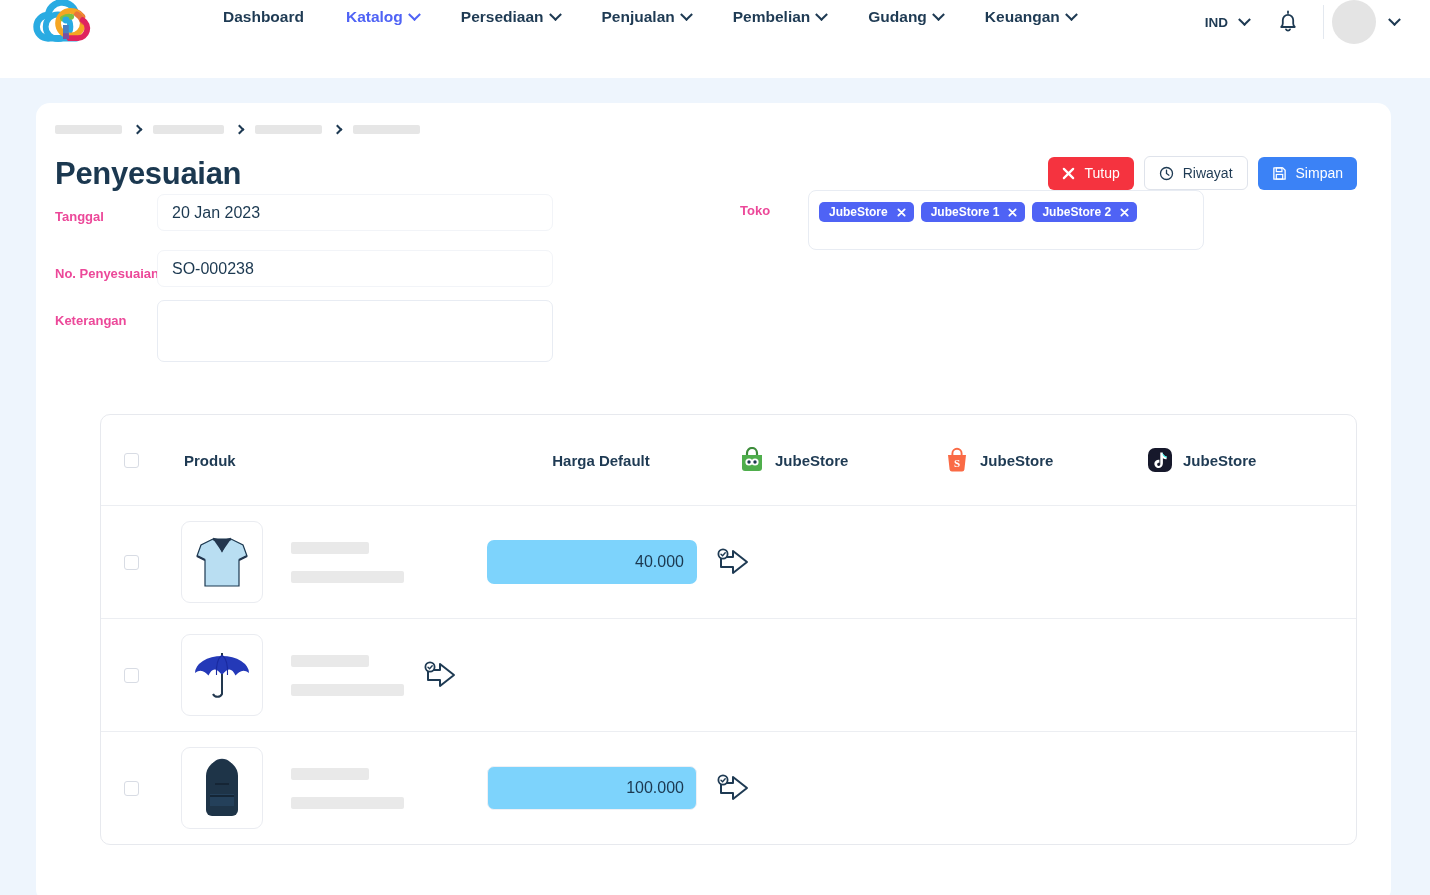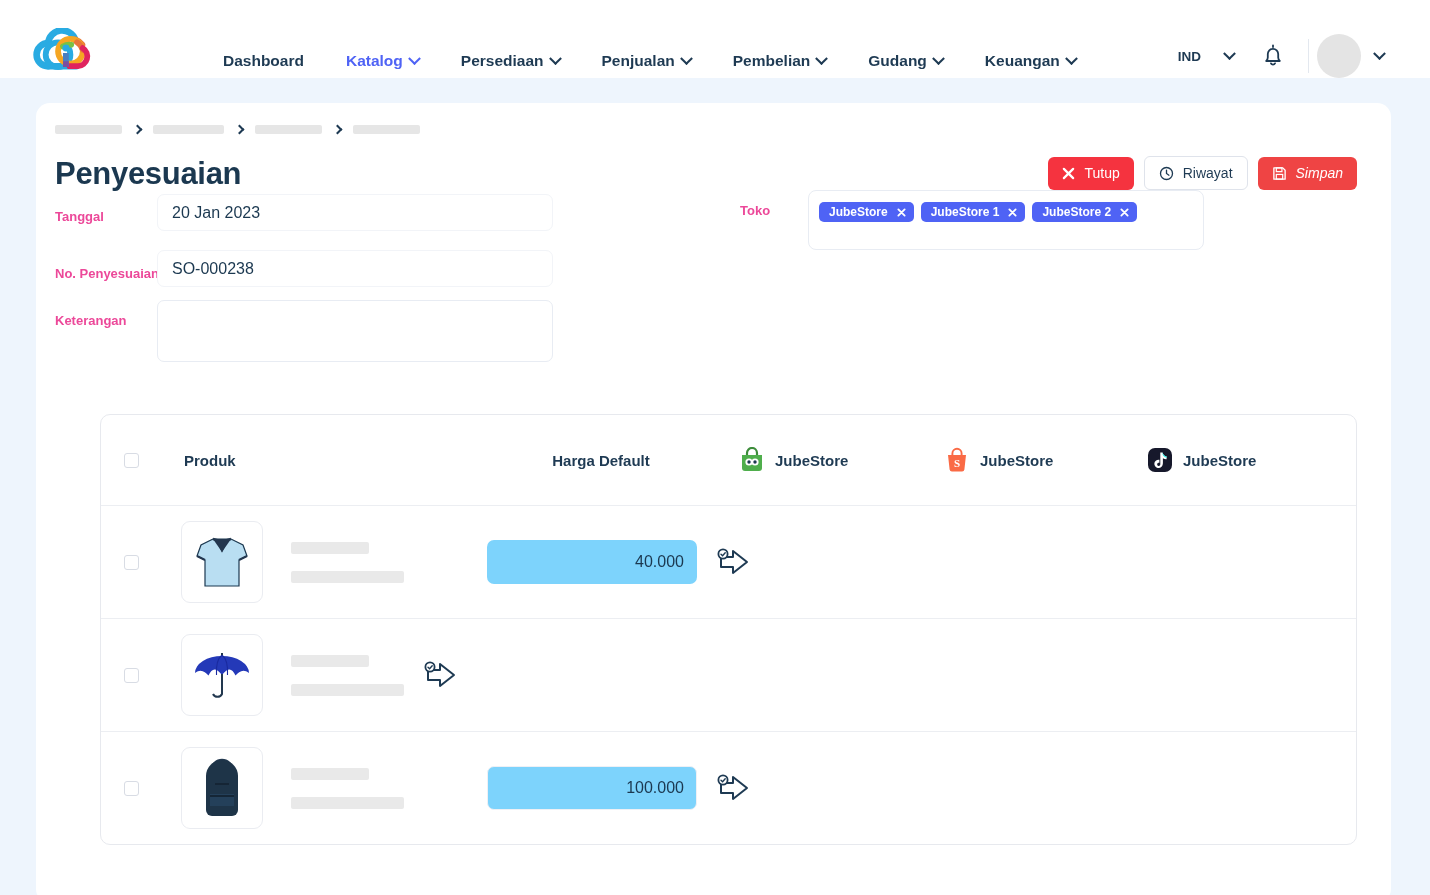--- a/index.html
+++ b/index.html
@@ -9,22 +9,22 @@
     font-family: "Liberation Sans", sans-serif;
     color: #1e3a53;
     overflow: hidden;
   }
 
   
   .topbar {
     height: 78px;
     background: #ffffff;
     display: flex;
-    align-items: flex-end;
-    padding: 0 36px 0 30px;
+    align-items: flex-start;
+    padding: 0 21px 0 30px;
     position: relative;
   }
   .logo { width: 66px; height: 50px; flex: 0 0 auto; }
   .nav {
     display: flex;
     align-items: center;
     gap: 0px;
     margin-left: 106px;
   }
   .nav-item {
@@ -46,21 +46,21 @@
     transform: rotate(45deg) translate(-2px,-2px);
     flex: 0 0 auto;
   }
   .topright {
     margin-left: auto;
     display: flex;
     align-items: center;
     gap: 0;
   }
   .lang {
-    display: flex; align-items: center; gap: 24px;
+    display: flex; align-items: center; gap: 12px;
     font-size: 13.5px; font-weight: bold; color: #1e3a53;
     cursor: pointer; padding: 8px 12px;
   }
   .bell-btn { padding: 8px 16px; cursor: pointer; display:flex; align-items:center;}
   .divider-v { width: 1px; height: 34px; background: #e3e8ef; margin: 0 8px; }
   .avatar {
     width: 44px; height: 44px; border-radius: 50%;
     background: #e4e4e4; cursor: pointer;
   }
   .avatar-caret { padding: 8px 10px 8px 14px; cursor: pointer; display:flex; align-items:center;}
@@ -99,21 +99,21 @@
   .actions { margin-left: auto; display: flex; align-items: center; gap: 10px; }
   .btn {
     display: inline-flex; align-items: center; gap: 9px;
     height: 33px; padding: 16px 14px;
     border-radius: 6px; font-size: 14px; font-weight: 500;
     cursor: pointer; border: none; white-space: nowrap;
     font-family: "Liberation Sans", sans-serif;
   }
   .btn-close { background: #f5333f; color: #fff; }
   .btn-hist { background: #fff; color: #1e3a53; border: 1px solid #dfe3eb; }
-  .btn-save { background: #ef4444; color: #fff; font-style: italic; }
+  .btn-save { background: #3b82f6; color: #fff; }
 
   
   .form-area { position: relative; padding: 24px 0 0 0; height: 208px; }
   .field-label {
     position: absolute;
     font-size: 13px; font-weight: bold; color: #ec4899;
   }
   .field-input {
     position: absolute;
     background: #fff;

